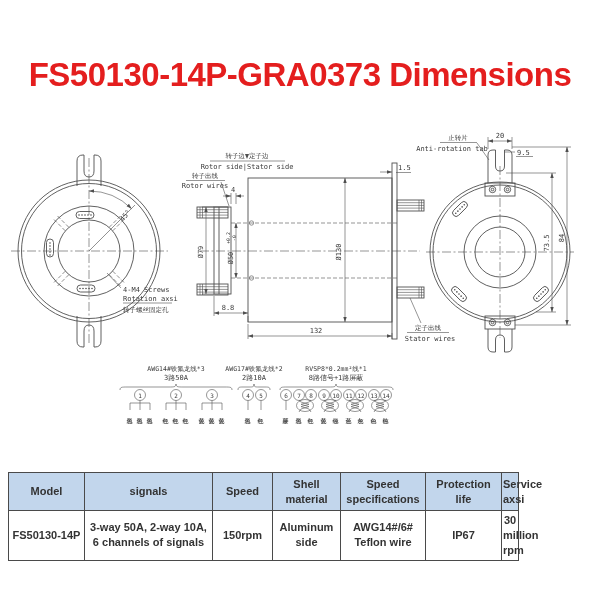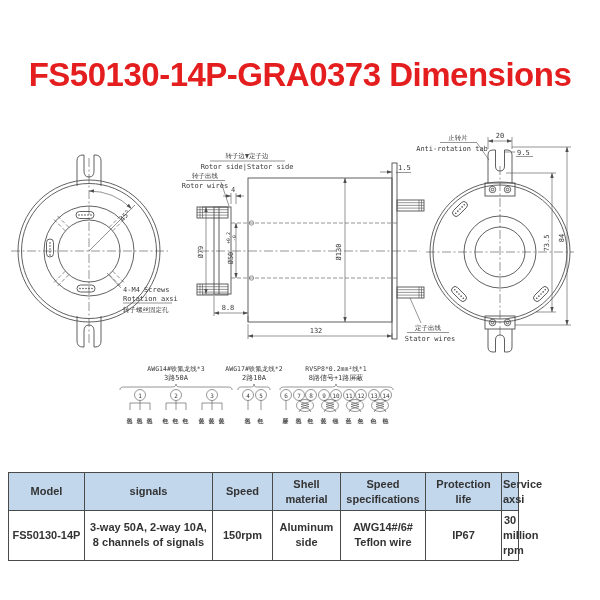--- a/index.html
+++ b/index.html
@@ -384,21 +384,21 @@
 material</th>
         <th>Speed
 specifications</th>
         <th>Protection
 life</th>
         <th>Service axsi</th>
       </tr>
       <tr>
         <td>FS50130-14P</td>
         <td>3-way 50A, 2-way 10A,
-8 channels of signals</td>
+6 channels of signals</td>
         <td>150rpm</td>
         <td>Aluminum
 side</td>
         <td>AWG14#/6#
 Teflon wire</td>
         <td>IP67</td>
         <td>30 million rpm</td>
       </tr>
     </tbody>
       </table>

